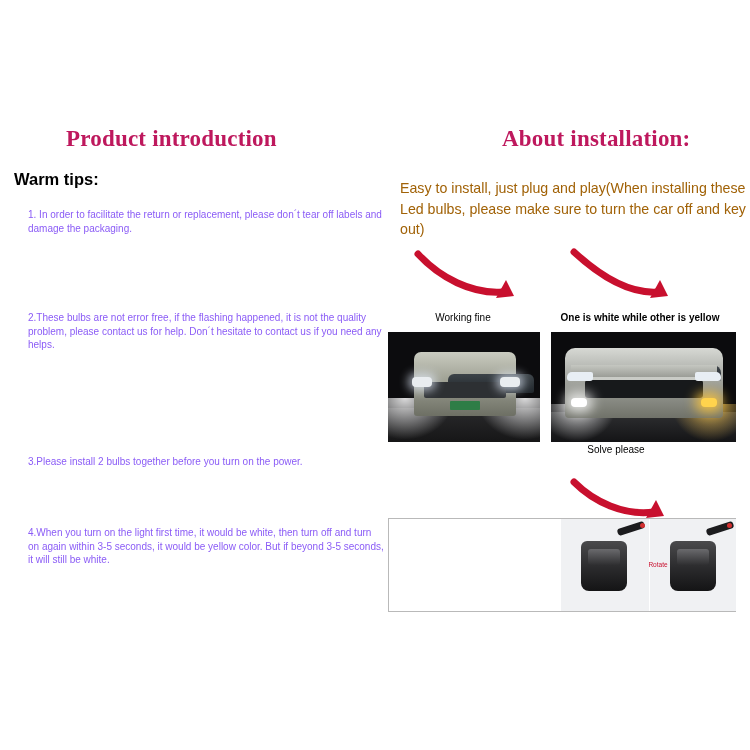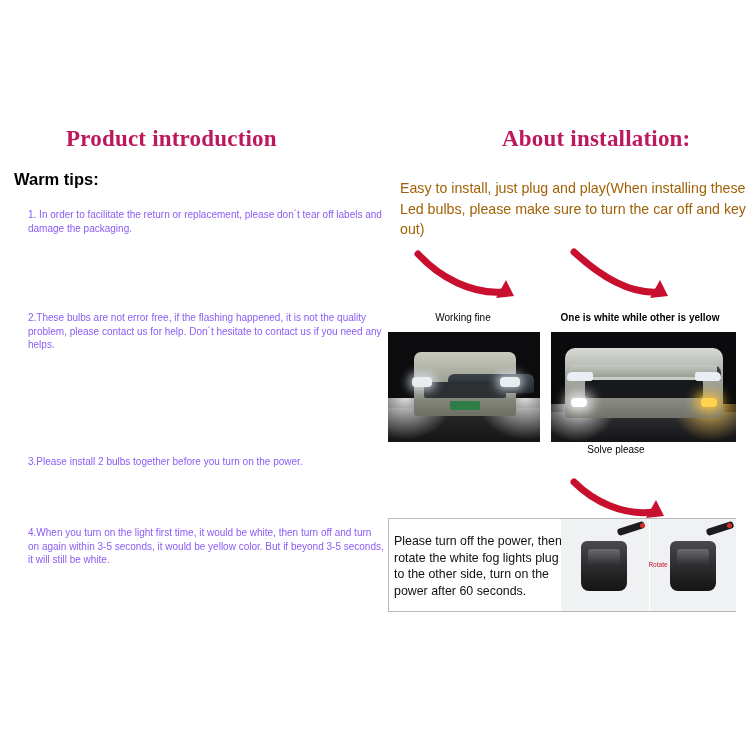--- a/index.html
+++ b/index.html
@@ -306,21 +306,20 @@
       <div class="p2-grille"></div>
       <div class="p2-hlL"></div>
       <div class="p2-hlR"></div>
       <div class="p2-fogW"></div>
       <div class="p2-fogY"></div>
     </div>
 
     <div class="cap cap-solve">Solve please</div>
 
     <div class="solve-panel">
-      <div class="solve-text">Please turn off the power, then rotate the white fog lights plug to the other side, turn on the power after 60 seconds.</div>
 
       <div class="conn-box conn-left">
         <div class="wire"></div>
         <div class="plug"></div>
         <div class="red-dot"></div>
       </div>
 
       <div class="conn-box conn-right">
         <div class="wire"></div>
         <div class="plug"></div>

